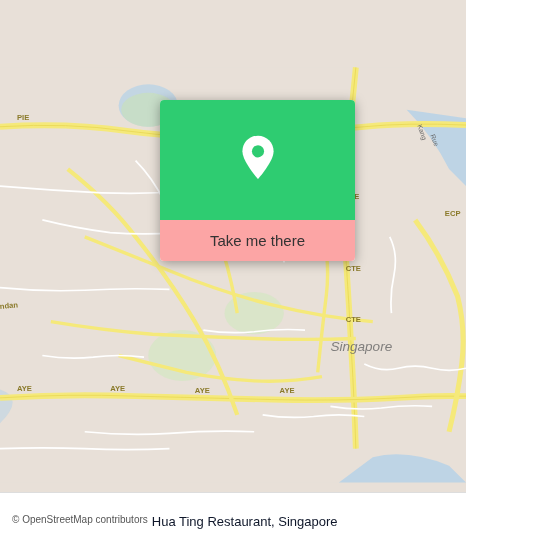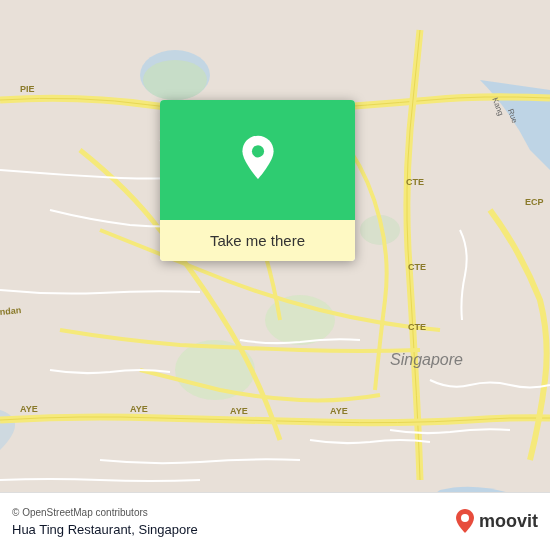--- a/index.html
+++ b/index.html
@@ -5,21 +5,21 @@
     * { margin: 0; padding: 0; box-sizing: border-box; }
 
     body {
       width: 550px;
       height: 550px;
       overflow: hidden;
       font-family: Arial, sans-serif;
     }
 
     #map-container {
-      width: 550px;
+      width: 466px;
       height: 550px;
       position: relative;
       background-color: #e8e0d8;
     }
 
     
     #map-bg {
       width: 100%;
       height: 100%;
       position: absolute;
@@ -58,21 +58,21 @@
 
     #location-pin-icon {
       width: 52px;
       height: 52px;
     }
 
     #take-me-there-btn {
       display: block;
       width: 100%;
       padding: 12px 0;
-      background: #fef9c3;
+      background: #fca5a5;
       border: none;
       text-align: center;
       font-size: 15px;
       color: #333;
       cursor: pointer;
       font-family: Arial, sans-serif;
     }
 
     
     #bottom-bar {
@@ -192,27 +192,19 @@
 
       <svg id="location-pin-icon" viewBox="0 0 52 60" xmlns="http://www.w3.org/2000/svg">
         <path d="M26,2 C16,2 8,10 8,20 C8,32 26,52 26,52 C26,52 44,32 44,20 C44,10 36,2 26,2 Z" fill="white"></path>
         <circle cx="26" cy="20" r="7" fill="#2ecc71"></circle>
       </svg>
     </div>
     <button id="take-me-there-btn">Take me there</button>
   </div>
 
   <div id="bottom-bar">
-    <div style="display:flex; flex-direction:column; gap:4px;">
+    <div style="display:flex; flex-direction:row; gap:4px;">
       <span id="attribution">© OpenStreetMap contributors</span>
       <span id="place-name">Hua Ting Restaurant, Singapore</span>
     </div>
-    <div id="moovit-logo">
-
-      <svg id="moovit-pin" viewBox="0 0 24 28" xmlns="http://www.w3.org/2000/svg">
-        <path d="M12,1 C7,1 3,5 3,10 C3,16 12,25 12,25 C12,25 21,16 21,10 C21,5 17,1 12,1 Z" fill="#e74c3c"></path>
-        <circle cx="12" cy="10" r="4" fill="white"></circle>
-      </svg>
-      <span id="moovit-text">moovit</span>
-    </div>
   </div>
 
 </div>
 
 </body></html>

